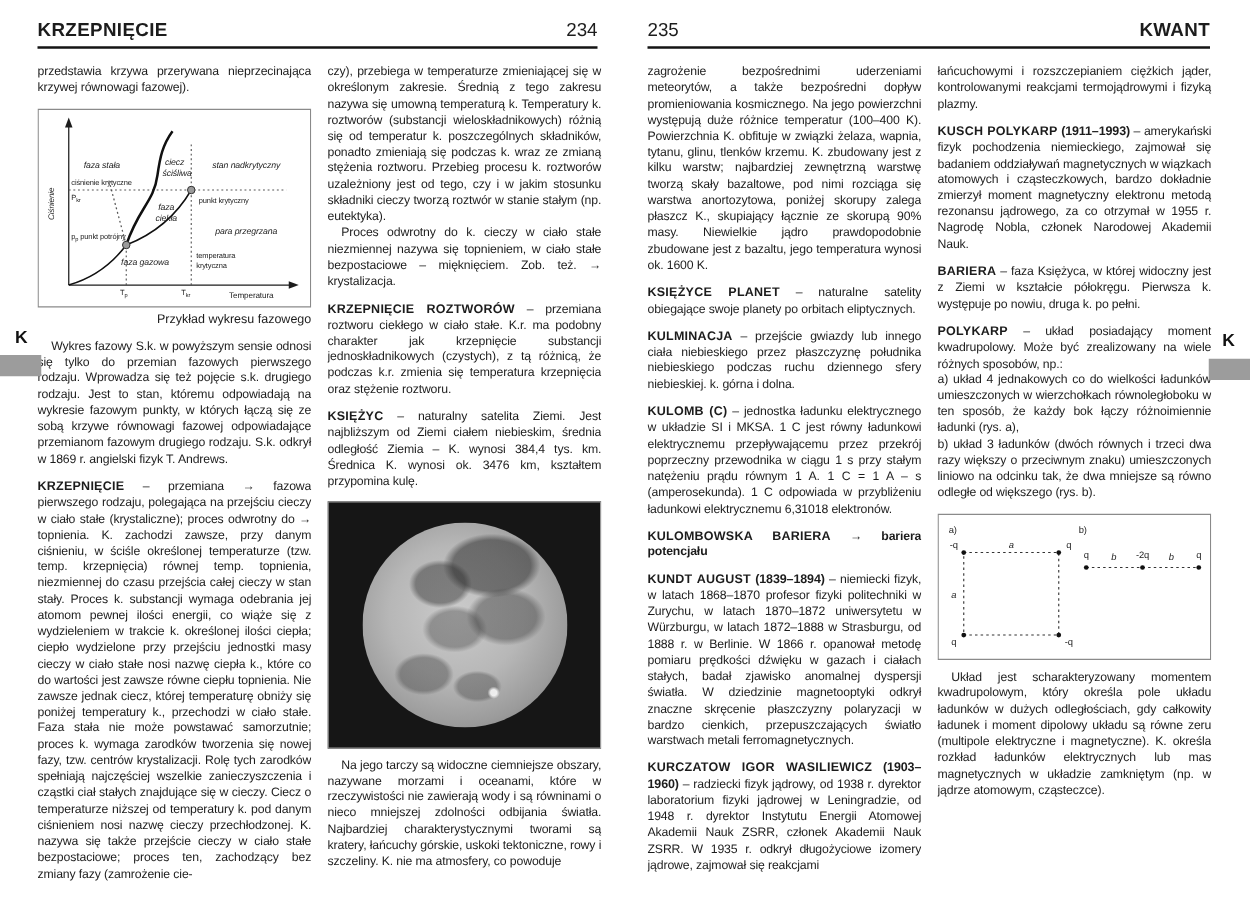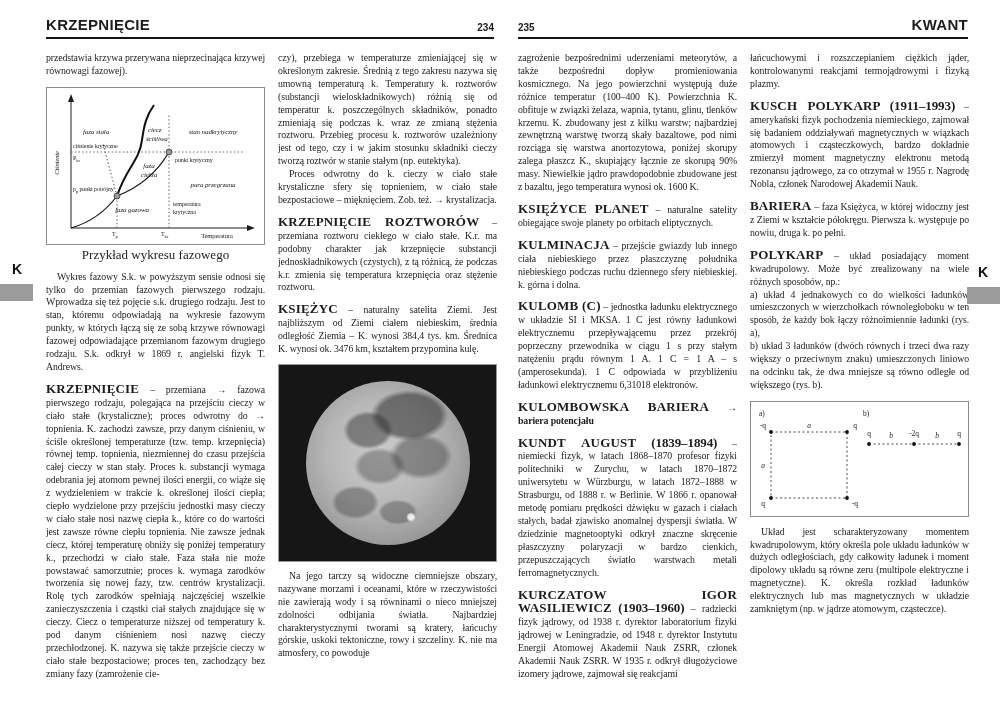--- a/index.html
+++ b/index.html
@@ -2,47 +2,47 @@
 <html lang="pl"><head>
 <meta charset="utf-8">
 <style>
   html,body{margin:0;padding:0;}
   body{
     width:1000px;height:721px;position:relative;overflow:hidden;
     background:#ffffff;color:#1c1c1c;
     font-family:"Liberation Sans",sans-serif;
   }
   .page{position:absolute;top:0;height:721px;width:500px;}
-  #page-left{left:0;margin-left:16px;}
+  #page-left{left:0;}
   #page-right{left:500px;}
   .pgheader{
     position:absolute;top:16px;display:flex;justify-content:space-between;
     align-items:flex-end;border-bottom:2px solid #141414;padding-bottom:4px;
   }
   #page-left .pgheader{left:30px;right:22px;}
   #page-right .pgheader{left:18px;right:32px;}
   .pgtitle{font-weight:bold;font-size:15px;letter-spacing:.3px;}
-  .pgnum{font-weight:bold;font-size:10px;}
+  .pgnum{font-weight:normal;font-size:15px;}
   .col{
     position:absolute;top:52px;width:219px;height:662px;overflow:hidden;
     text-align:justify;font-size:9.8px;line-height:12.9px;letter-spacing:-0.1px;
-    hyphens:auto;font-family:Liberation Serif, serif;-webkit-hyphens:auto;
+    hyphens:auto;-webkit-hyphens:auto;
   }
   #page-left .colA{left:30px;}
   #page-left .colB{left:262px;}
   #page-right .colA{left:18px;}
   #page-right .colB{left:250px;}
   .col p{margin:0;}
   p.indent{text-indent:11px;}
   p.entry{margin-top:9px;}
-  .hw{font-weight:bold;font-size:13px;letter-spacing:.2px;}
-  .years{font-weight:bold;font-size:13px;}
+  .hw{font-weight:bold;font-size:10px;letter-spacing:.2px;}
+  .years{font-weight:bold;font-size:10px;}
   .refbold{font-weight:bold;}
   .figbox{border:1px solid #8a8a8a;margin-top:9px;background:#fff;}
-  .figcap{text-align:center;font-size:13px;margin-top:4px;margin-bottom:9px;letter-spacing:0;}
+  .figcap{text-align:right;font-size:10px;margin-top:4px;margin-bottom:9px;letter-spacing:0;}
   .moonbox{
     border:1px solid #999;background:#161616;height:196px;margin-top:8px;margin-bottom:8px;
   }
   .moon{
     width:164px;height:164px;border-radius:50%;margin:16px auto 0 auto;
     background:
       radial-gradient(circle 7px at 64% 83%, rgba(255,255,255,.85) 0 35%, rgba(255,255,255,0) 70%),
       radial-gradient(ellipse 52px 34px at 63% 21%, rgba(45,45,45,.55) 0 60%, rgba(0,0,0,0) 75%),
       radial-gradient(ellipse 34px 26px at 38% 30%, rgba(55,55,55,.5) 0 58%, rgba(0,0,0,0) 74%),
       radial-gradient(ellipse 44px 32px at 70% 46%, rgba(62,62,62,.45) 0 55%, rgba(0,0,0,0) 72%),
@@ -124,21 +124,21 @@
     </div>
     <div class="figcap">Przykład wykresu fazowego</div>
 
     <p class="indent">Wykres fazowy S.k. w powyższym sensie odnosi się tylko do przemian fazowych pierwszego rodzaju. Wprowadza się też pojęcie s.k. drugiego rodzaju. Jest to stan, któremu odpowiadają na wykresie fazowym punkty, w których łączą się ze sobą krzywe równowagi fazowej odpowiadające przemianom fazowym drugiego rodzaju. S.k. odkrył w 1869 r. angielski fizyk T. Andrews.</p>
 
     <p class="entry"><span class="hw">KRZEPNIĘCIE</span> <span>– przemiana → fazowa pierwszego rodzaju, polegająca na przejściu cieczy w ciało stałe (krystaliczne); proces odwrotny do → topnienia. K. zachodzi zawsze, przy danym ciśnieniu, w ściśle określonej temperaturze (tzw. temp. krzepnięcia) równej temp. topnienia, niezmiennej do czasu przejścia całej cieczy w stan stały. Proces k. substancji wymaga odebrania jej atomom pewnej ilości energii, co wiąże się z wydzieleniem w trakcie k. określonej ilości ciepła; ciepło wydzielone przy przejściu jednostki masy cieczy w ciało stałe nosi nazwę ciepła k., które co do wartości jest zawsze równe ciepłu topnienia. Nie zawsze jednak ciecz, której temperaturę obniży się poniżej temperatury k., przechodzi w ciało stałe. Faza stała nie może powstawać samorzutnie; proces k. wymaga zarodków tworzenia się nowej fazy, tzw. centrów krystalizacji. Rolę tych zarodków spełniają najczęściej wszelkie zanieczyszczenia i cząstki ciał stałych znajdujące się w cieczy. Ciecz o temperaturze niższej od temperatury k. pod danym ciśnieniem nosi nazwę cieczy przechłodzonej. K. nazywa się także przejście cieczy w ciało stałe bezpostaciowe; proces ten, zachodzący bez zmiany fazy (zamrożenie cie-</span></p>
   </div>
 
   <div class="col colB">
     <p>czy), przebiega w temperaturze zmieniającej się w określonym zakresie. Średnią z tego zakresu nazywa się umowną temperaturą k. Temperatury k. roztworów (substancji wieloskładnikowych) różnią się od temperatur k. poszczególnych składników, ponadto zmieniają się podczas k. wraz ze zmianą stężenia roztworu. Przebieg procesu k. roztworów uzależniony jest od tego, czy i w jakim stosunku składniki cieczy tworzą roztwór w stanie stałym (np. eutektyka).</p>
-    <p class="indent">Proces odwrotny do k. cieczy w ciało stałe krystaliczne sfery się topnieniem, w ciało stałe bezpostaciowe – mięknięciem. Zob. też. → krystalizacja.</p>
+    <p class="indent">Proces odwrotny do k. cieczy w ciało stałe niezmiennej nazywa się topnieniem, w ciało stałe bezpostaciowe – mięknięciem. Zob. też. → krystalizacja.</p>
 
     <p class="entry"><span class="hw">KRZEPNIĘCIE ROZTWORÓW</span> <span>– przemiana roztworu ciekłego w ciało stałe. K.r. ma podobny charakter jak krzepnięcie substancji jednoskładnikowych (czystych), z tą różnicą, że podczas k.r. zmienia się temperatura krzepnięcia oraz stężenie roztworu.</span></p>
 
     <p class="entry"><span class="hw">KSIĘŻYC</span> <span>– naturalny satelita Ziemi. Jest najbliższym od Ziemi ciałem niebieskim, średnia odległość Ziemia – K. wynosi 384,4 tys. km. Średnica K. wynosi ok. 3476 km, kształtem przypomina kulę.</span></p>
 
     <div class="moonbox">
       <div class="moon"></div>
     </div>
 
     <p class="indent">Na jego tarczy są widoczne ciemniejsze obszary, nazywane morzami i oceanami, które w rzeczywistości nie zawierają wody i są równinami o nieco mniejszej zdolności odbijania światła. Najbardziej charakterystycznymi tworami są kratery, łańcuchy górskie, uskoki tektoniczne, rowy i szczeliny. K. nie ma atmosfery, co powoduje</p>

